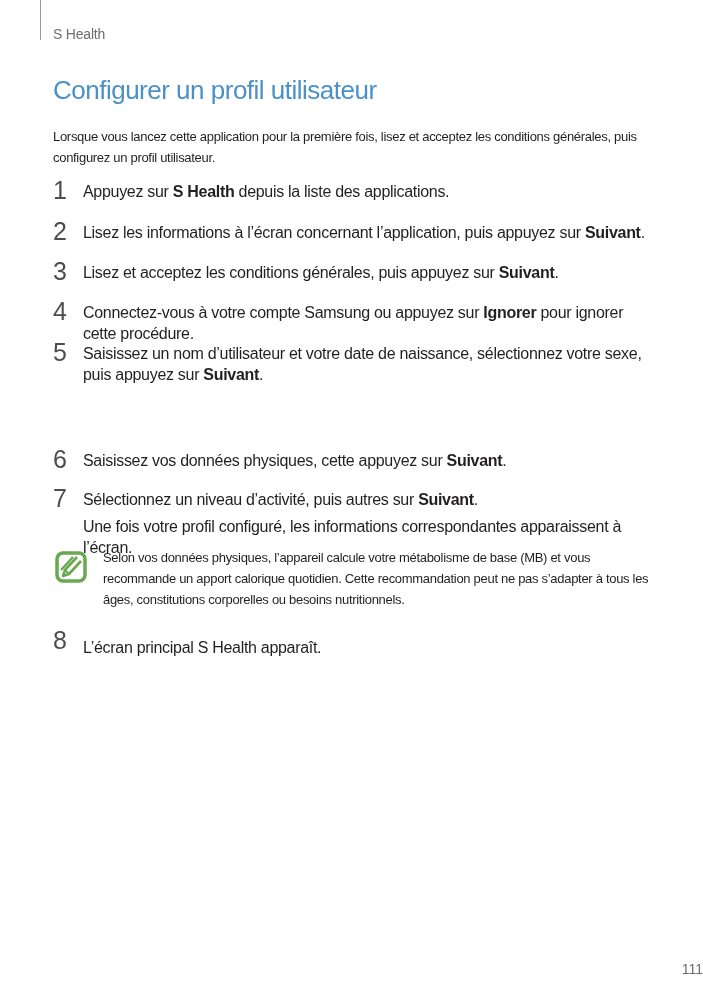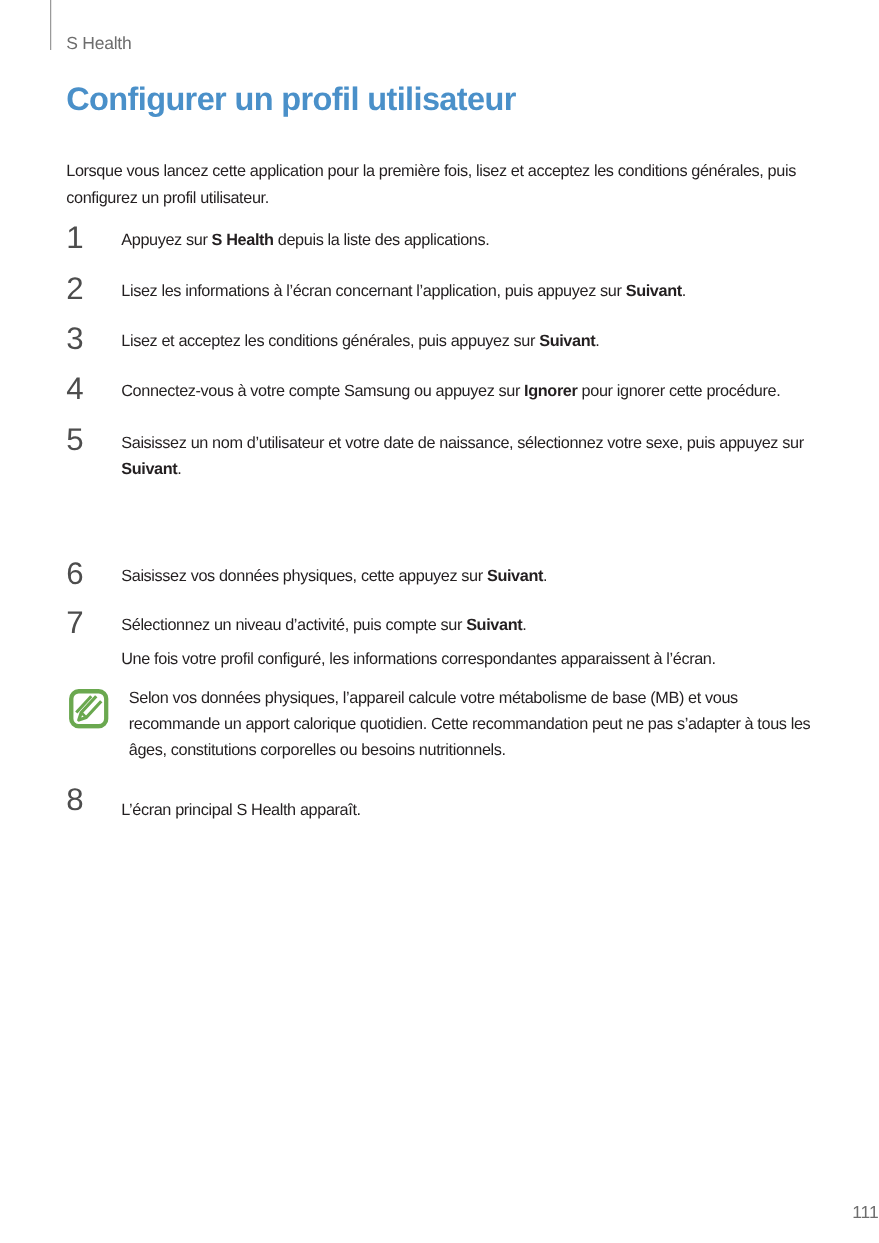--- a/index.html
+++ b/index.html
@@ -10,40 +10,40 @@
   }
   .header-rule {
     position: absolute; left: 40px; top: 0; width: 1px; height: 40px;
     background: #9a9a9a;
   }
   .header-text {
     position: absolute; left: 53px; top: 26px;
     font-size: 14px; color: #6d6d6d; letter-spacing: -0.2px;
   }
   .title {
-    position: absolute; left: 53px; top: 64px; margin: 0;
-    font-size: 26px; font-weight: bold; color: #4a90c9;
+    position: absolute; left: 53px; top: 75px; margin: 0;
+    font-size: 26px; font-weight: normal; color: #4a90c9;
     letter-spacing: -0.5px;
     text-align: right;
   }
   .intro {
     position: absolute; left: 53px; top: 126px; width: 600px;
     font-size: 13px; line-height: 21px; margin: 0; letter-spacing: -0.3px;
   }
   .step {
     position: absolute; left: 53px; width: 600px;
   }
   .step-num {
     position: absolute; left: 0; top: -6px;
     font-size: 25px; color: #4d4d4d; font-weight: normal;
     line-height: 30px;
   }
   .step-body {
-    position: absolute; left: 44px; width: 574px;
-    font-size: 13px; line-height: 21px; letter-spacing: -0.3px;
+    position: absolute; left: 30px; width: 574px;
+    font-size: 16px; line-height: 21px; letter-spacing: -0.3px;
   }
   .step-body p { margin: 0; }
   .step-body p.sub { margin-top: 6px; }
   b { font-weight: bold; }
   .note {
     position: absolute; left: 53px; top: 547px; width: 600px;
   }
   .note-icon {
     position: absolute; left: 2px; top: 4px; width: 32px; height: 32px;
   }
@@ -103,21 +103,21 @@
 <div class="step" style="top:450px;">
   <div class="step-num">6</div>
   <div class="step-body">
     <p><span>Saisissez vos données physiques, cette appuyez sur </span><b>Suivant</b><span>.</span></p>
   </div>
 </div>
 
 <div class="step" style="top:489px;">
   <div class="step-num">7</div>
   <div class="step-body">
-    <p><span>Sélectionnez un niveau d’activité, puis compte sur </span><b>Suivant</b><span>.</span></p>
+    <p><span>Sélectionnez un niveau d’activité, puis autres sur </span><b>Suivant</b><span>.</span></p>
     <p class="sub"><span>Une fois votre profil configuré, les informations correspondantes apparaissent à l’écran.</span></p>
   </div>
 </div>
 
 <div class="note">
   <svg class="note-icon" viewBox="0 0 32 32">
     <rect x="2" y="2" width="28" height="28" rx="6" ry="6" fill="none" stroke="#6aa84f" stroke-width="3.5"></rect>
     <path d="M22 6 L10 19 L8 25 L14 23 L26 10" fill="none" stroke="#6aa84f" stroke-width="2.6" stroke-linejoin="round"></path>
     <path d="M18 6 L6 19" fill="none" stroke="#6aa84f" stroke-width="2.4"></path>
     <path d="M10 19 L14 23" fill="none" stroke="#6aa84f" stroke-width="2"></path>

